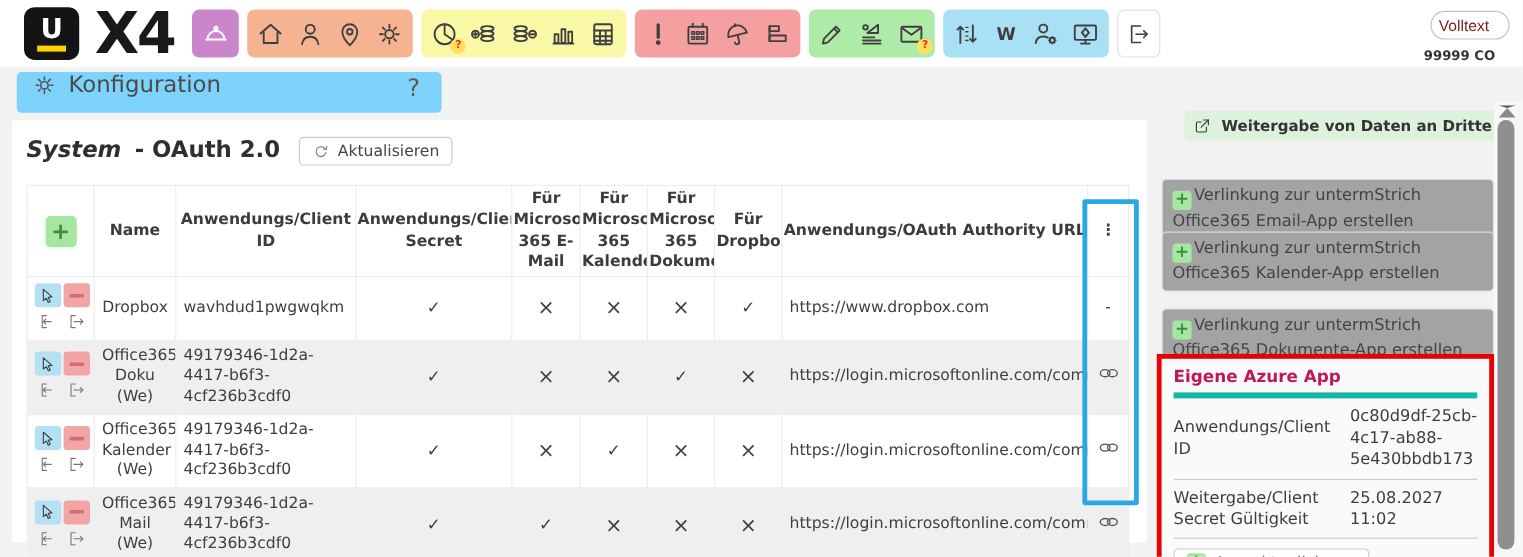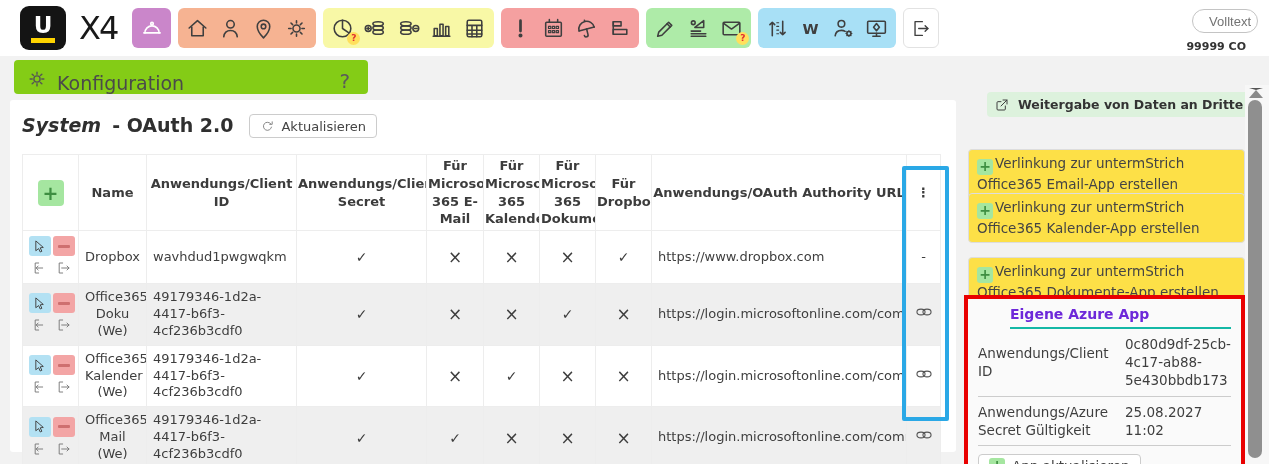--- a/index.html
+++ b/index.html
@@ -8,42 +8,42 @@
     background:#f2f2f2;font-family:"DejaVu Sans","Liberation Sans",sans-serif;color:#3e3e3e;
   }
   button{font-family:inherit;cursor:pointer;}
   
   .topbar{position:absolute;left:0;top:0;width:1269px;height:56px;background:#ffffff;}
   .toolbar{position:absolute;left:20px;top:6px;height:44px;display:flex;align-items:center;gap:7px;}
   .logo{width:46px;height:44px;background:#141414;border-radius:9px;position:relative;
         display:flex;align-items:center;justify-content:center;}
   .logo-u{color:#fff;font-weight:bold;font-size:23px;margin-bottom:7px;}
   .logo-bar{position:absolute;bottom:7px;left:11px;width:24px;height:5px;background:#ffd400;}
-  .brand{font-size:32px;font-weight:400;color:#191919;letter-spacing:-2px;margin:0 8px 0 6px;line-height:44px;}
+  .brand{font-size:48px;font-weight:700;color:#191919;letter-spacing:-2px;margin:0 8px 0 6px;line-height:44px;}
   .tbg{height:40px;border-radius:6px;display:flex;align-items:center;padding:0 3px;}
   .tbg.purple{background:#ca86ca;}
   .tbg.orange{background:#f6b392;}
   .tbg.yellow{background:#f8f8a6;}
   .tbg.red{background:#f5a0a0;}
   .tbg.green{background:#aeeba8;}
   .tbg.blue{background:#a8e0f6;}
   .tbi{width:33px;height:36px;display:flex;align-items:center;justify-content:center;
        background:none;border:none;position:relative;padding:0;}
   .tbi svg{display:block;}
   .qbadge{position:absolute;right:-1px;bottom:1px;width:13px;height:13px;border-radius:50%;
           background:#ffe05c;color:#e03030;font-size:9px;font-weight:bold;line-height:13px;
           text-align:center;}
   .exitbtn{width:36px;height:40px;background:#fff;border:1px solid #e2e2e2;border-radius:6px;
            display:flex;align-items:center;justify-content:center;}
   .search-input{position:absolute;right:11px;top:9px;width:52px;height:22px;border:1px solid #c4c4c4;
-        border-radius:12px;padding:0 6px;font-size:13px;color:#737373;outline:none;background:#fff;text-align:right;}
+        border-radius:12px;padding:0 6px;font-size:13px;color:#7f1d1d;outline:none;background:#fff;}
   .account{position:absolute;right:23px;top:40px;font-size:11px;font-weight:bold;color:#333;}
   
-  .konfig-bar{position:absolute;left:14px;top:60px;width:354px;height:34px;background:#84cc16;
-        border-radius:4px;display:flex;align-items:flex-end;padding:0 12px;box-sizing:border-box;}
+  .konfig-bar{position:absolute;left:14px;top:60px;width:354px;height:34px;background:#7dd3fc;
+        border-radius:4px;display:flex;align-items:flex-start;padding:0 12px;box-sizing:border-box;}
   .konfig-bar .ktitle{font-size:19px;color:#4a4a4a;font-weight:500;margin-left:9px;}
   .konfig-help{margin-left:auto;font-size:20px;color:#5a5a5a;background:none;border:none;}
   
   .card{position:absolute;left:10px;top:100px;width:946px;height:352px;background:#fff;border-radius:3px;}
   .section-head{display:flex;align-items:flex-start;gap:16px;padding:14px 0 0 12px;height:26px;}
   .stitle{font-size:19px;color:#2f2f2f;}
   .stitle .em{font-style:italic;font-weight:bold;}
   .stitle .rest{font-weight:bold;margin-left:5px;}
   .refresh-btn{display:flex;align-items:center;gap:6px;background:#fff;border:1px solid #ccc;
         border-radius:4px;height:24px;padding:0 10px;font-size:13px;color:#444;}
@@ -70,30 +70,30 @@
   .minus{width:12px;height:3px;background:#cf7070;border-radius:1px;display:block;}
   .plusbtn{width:26px;height:26px;background:#a5e6a0;border:none;border-radius:4px;
        color:#3e8e41;font-size:19px;font-weight:bold;line-height:24px;text-align:center;padding:0;}
   
   .blue-box{position:absolute;left:902px;top:166px;width:39px;height:247px;
        border:4px solid #2aa8e6;border-radius:2px;pointer-events:none;z-index:5;}
   
   .notice{position:absolute;left:987px;top:92px;height:25px;background:#ddf2dd;border-radius:4px;
        display:flex;align-items:center;gap:8px;padding:0 10px 0 7px;font-size:12.5px;
        font-weight:bold;color:#333;border:none;}
-  .side-btn{position:absolute;left:968px;width:277px;box-sizing:border-box;background:#fde047;
+  .side-btn{position:absolute;left:968px;width:277px;box-sizing:border-box;background:#a3a3a3;
        border:1px solid #ddd;border-radius:4px;text-align:left;font-size:13.5px;color:#444;
        line-height:1.4;padding:4px 8px;}
   .gplus{display:inline-block;width:16px;height:16px;background:#a5e6a0;border-radius:3px;
        color:#3e8e41;font-weight:bold;font-size:14px;line-height:15px;text-align:center;
        vertical-align:-3px;margin-right:2px;}
   .azure-box{position:absolute;left:964px;top:295px;width:281px;box-sizing:border-box;
        border:4px solid #e90000;background:#fafafa;padding:5px 10px 8px 10px;}
-  .azure-title{font-size:14px;font-weight:bold;color:#6d28d9;padding:2px 0 5px 0;
-       border-bottom:2px solid #14b8a6;margin-left:32px;}
+  .azure-title{font-size:14px;font-weight:bold;color:#be185d;padding:2px 0 5px 0;
+       border-bottom:5px solid #14b8a6;}
   .azure-row{display:grid;grid-template-columns:143px 1fr;column-gap:4px;align-items:center;
        border-bottom:1px solid #ccc;padding:6px 0;font-size:13.5px;color:#3e3e3e;line-height:1.35;}
   .azure-row .val{word-wrap:break-word;}
   .azure-update{margin-top:8px;background:#fff;border:1px solid #ccc;border-radius:4px;
        font-size:13.5px;color:#444;padding:3px 10px;display:flex;align-items:center;gap:5px;}
   
   .vtrack{position:absolute;left:1245px;top:85px;width:24px;height:379px;background:#f7f7f7;}
   .scroll-up{position:absolute;left:1249px;top:88px;width:0;height:0;border-left:7px solid transparent;
        border-right:7px solid transparent;border-bottom:8px solid #8a8a8a;background:none;padding:0;}
   .vthumb{position:absolute;left:1248px;top:100px;width:14px;height:358px;background:#8f8f8f;
@@ -533,21 +533,21 @@
   <span class="gplus">+</span><span>Verlinkung zur untermStrich Office365 Dokumente-App erstellen</span>
 </button>
 
 <div class="azure-box">
   <div class="azure-title">Eigene Azure App</div>
   <div class="azure-row">
     <span>Anwendungs/Client ID</span>
     <span class="val">0c80d9df-25cb-4c17-ab88-5e430bbdb173</span>
   </div>
   <div class="azure-row">
-    <span>Anwendungs/Azure Secret Gültigkeit</span>
+    <span>Weitergabe/Client Secret Gültigkeit</span>
     <span class="val">25.08.2027 11:02</span>
   </div>
   <button class="azure-update">
     <span class="gplus">+</span>
     <span>App aktualisieren</span>
   </button>
 </div>
 
 <div class="vtrack"></div>
 <button class="scroll-up"></button>

